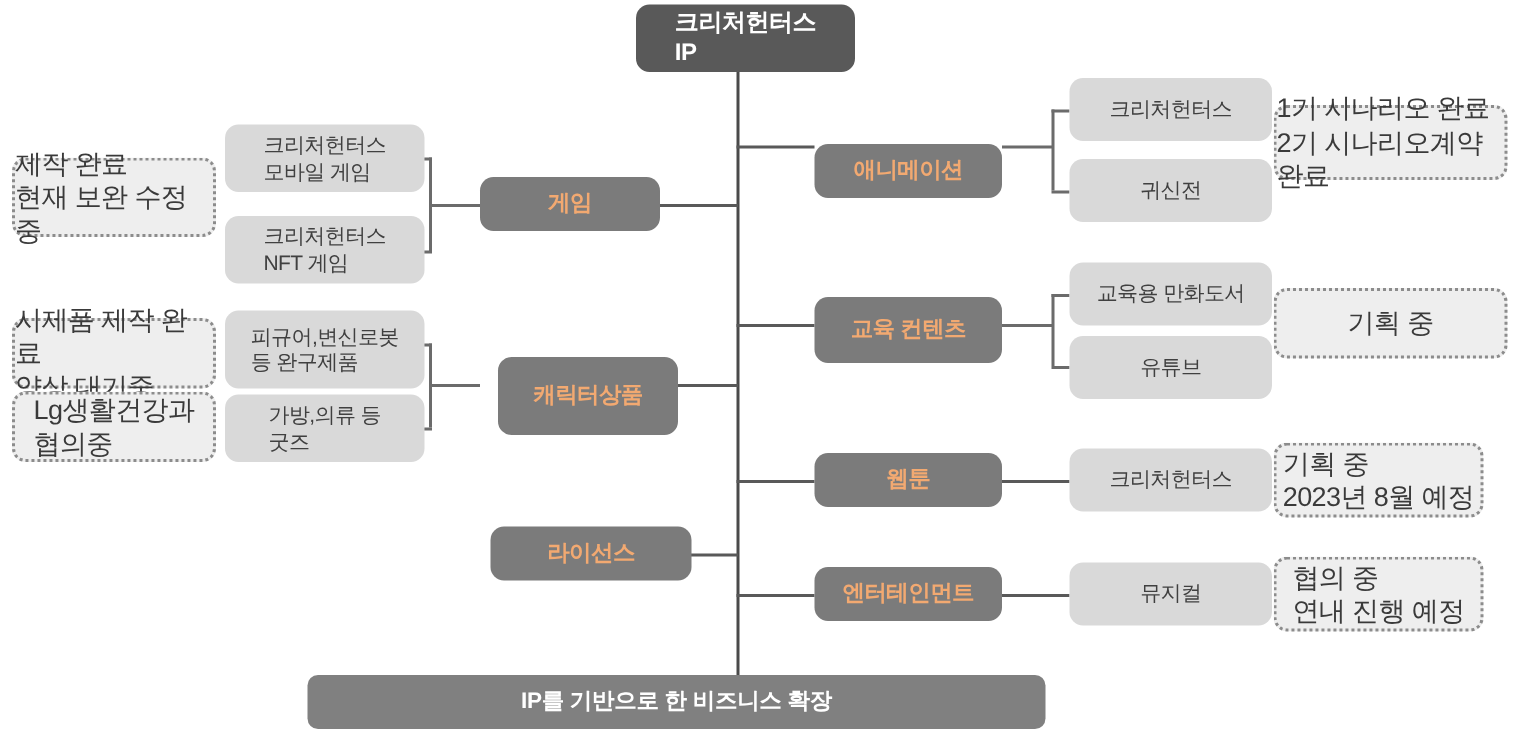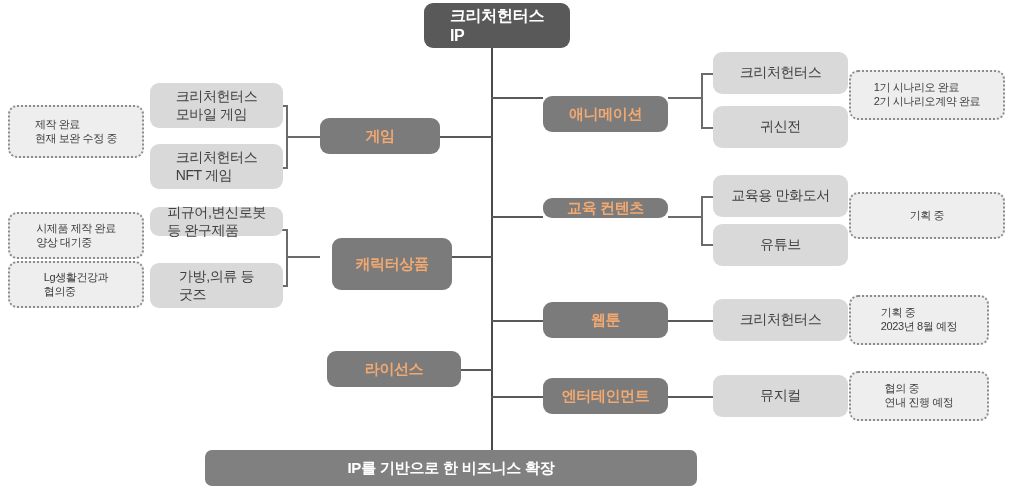--- a/index.html
+++ b/index.html
@@ -69,21 +69,21 @@
     font-size: 14px;
     letter-spacing: -0.4px;
   }
 
   
   .node.note {
     background: #eeeeee;
     color: #3a3a3a;
     border: 2px dotted #8c8c8c;
     border-radius: 9px;
-    font-size: 11px;
+    font-size: 18px;
     letter-spacing: -0.4px;
   }
 
   
   .line {
     position: absolute;
     background: #595959;
   }
   .line.h { height: 1.6px; }
   .line.v { width: 1.6px; }
@@ -134,38 +134,38 @@
 
   <div class="node category" style="left:320px; top:118px; width:120px; height:36px;">게임</div>
   <div class="node item" style="left:150px; top:83px; width:133px; height:45px;">크리처헌터스
 모바일 게임</div>
   <div class="node item" style="left:150px; top:144px; width:133px; height:45px;">크리처헌터스
 NFT 게임</div>
   <div class="node note" style="left:8px; top:105px; width:136px; height:53px;">제작 완료
 현재 보완 수정 중</div>
 
   <div class="node category" style="left:320px; top:238px; width:120px; height:52px;margin-left:12px;">캐릭터상품</div>
-  <div class="node item" style="left:150px; top:207px; width:133px; height:29px;">피규어,변신로봇
+  <div class="node item" style="left:150px; top:207px; width:133px; height:52px;">피규어,변신로봇
 등 완구제품</div>
   <div class="node item" style="left:150px; top:263px; width:133px; height:45px;">가방,의류 등
 굿즈</div>
   <div class="node note" style="left:8px; top:212px; width:136px; height:47px;">시제품 제작 완료
 양상 대기중</div>
   <div class="node note" style="left:8px; top:261px; width:136px; height:47px;">Lg생활건강과
 협의중</div>
 
   <div class="node category" style="left:327px; top:351px; width:134px; height:36px;">라이선스</div>
 
   <div class="node category" style="left:543px; top:79px; width:125px; height:36px;margin-top:17px;">애니메이션</div>
   <div class="node item" style="left:713px; top:52px; width:135px; height:42px;">크리처헌터스</div>
   <div class="node item" style="left:713px; top:106px; width:135px; height:42px;">귀신전</div>
   <div class="node note" style="left:849px; top:70px; width:156px; height:50px;">1기 시나리오 완료
 2기 시나리오계약 완료</div>
 
-  <div class="node category" style="left:543px; top:198px; width:125px; height:20px;">교육 컨텐츠</div>
+  <div class="node category" style="left:543px; top:198px; width:125px; height:44px;">교육 컨텐츠</div>
   <div class="node item" style="left:713px; top:224px; width:135px; height:42px;">유튜브</div>
   <div class="node item" style="left:713px; top:175px; width:135px; height:42px;">교육용 만화도서</div>
   <div class="node note" style="left:849px; top:192px; width:156px; height:47px;">기획 중</div>
 
   <div class="node category" style="left:543px; top:302px; width:125px; height:36px;">웹툰</div>
   <div class="node item" style="left:713px; top:299px; width:135px; height:42px;">크리처헌터스</div>
   <div class="node note" style="left:849px; top:295px; width:140px; height:50px;">기획 중
 2023년 8월 예정</div>
 
   <div class="node category" style="left:543px; top:378px; width:125px; height:36px;">엔터테인먼트</div>

